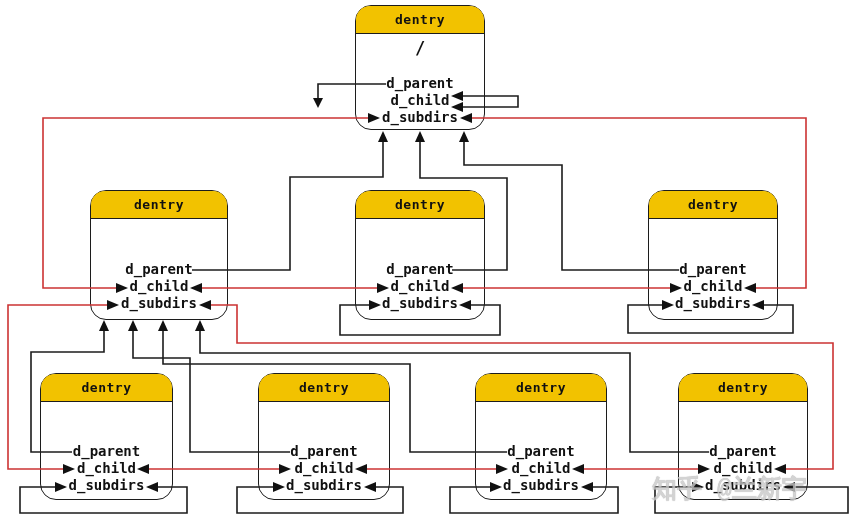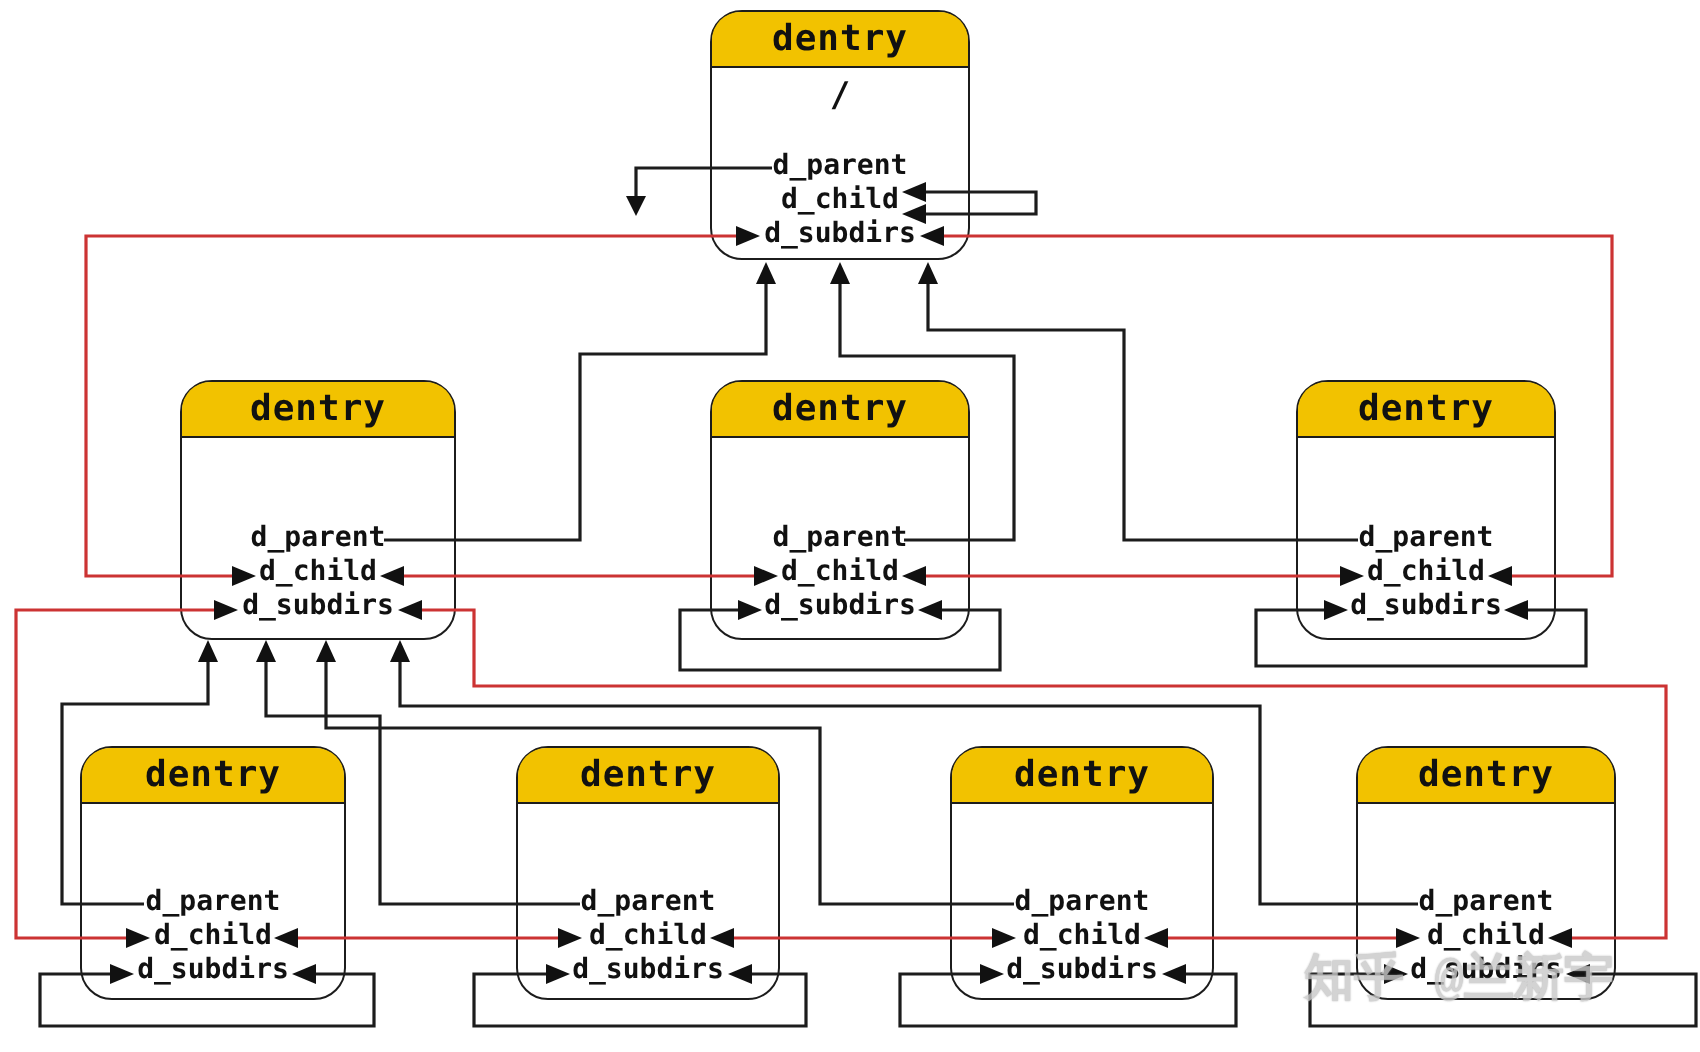--- a/index.html
+++ b/index.html
@@ -7,21 +7,21 @@
     position:relative;width:850px;height:526px;background:#ffffff;overflow:hidden;
     font-family:"DejaVu Sans Mono","Liberation Mono",monospace;
   }
   .node{
     position:absolute;background:#ffffff;border:1.6px solid #1c1c1c;border-radius:16px;
     box-sizing:border-box;
   }
   .hdr{
     height:27px;line-height:27px;text-align:center;background:#F2C200;
     border-bottom:1.6px solid #1c1c1c;border-radius:14px 14px 0 0;
-    font-weight:bold;font-size:18px;color:#111;letter-spacing:.5px;
+    font-weight:bold;font-size:13px;color:#111;letter-spacing:.5px;
   }
   .rootname{
     position:absolute;left:0;right:0;top:32px;text-align:center;
     font-weight:bold;font-size:17px;color:#111;
   }
   .flds{position:absolute;left:0;right:0;}
   .fld{height:17px;line-height:17px;text-align:center;font-weight:bold;font-size:14px;color:#111;white-space:nowrap;}
   .flds.root{bottom:3px;}
   .flds.l2{bottom:7px;}
   .flds.l3{bottom:5px;}

